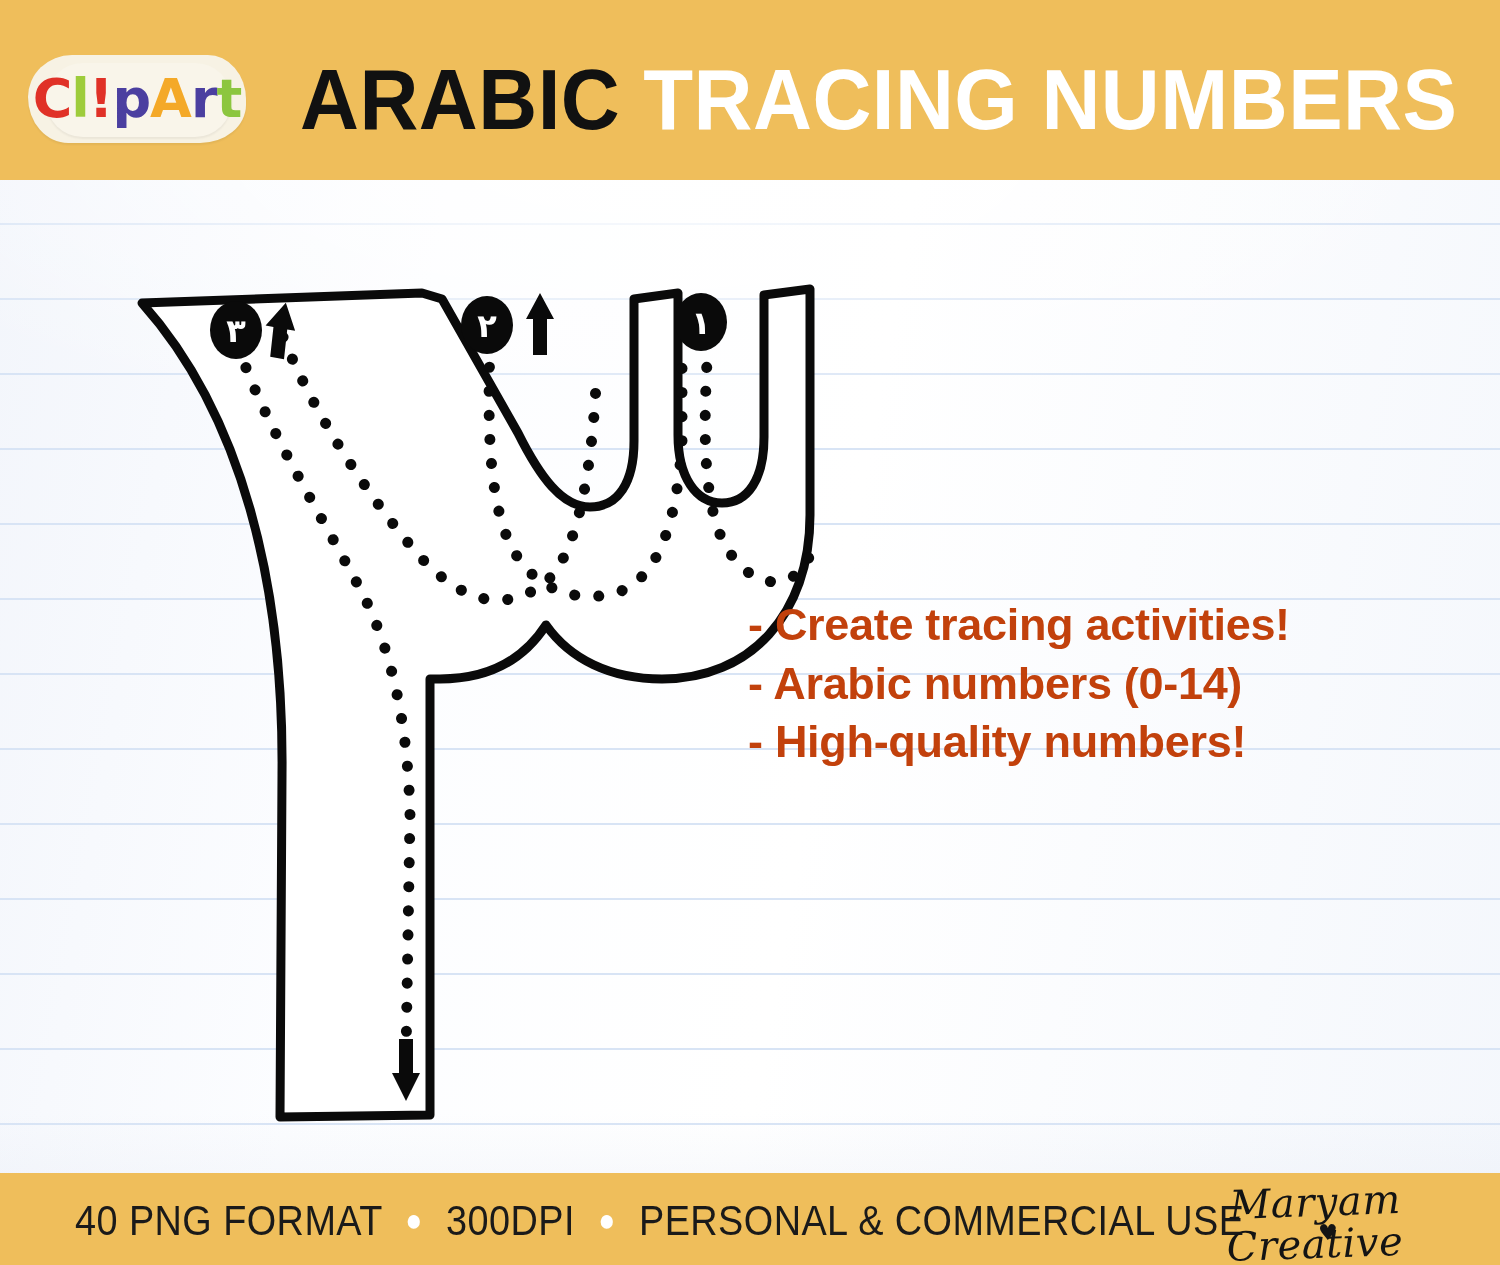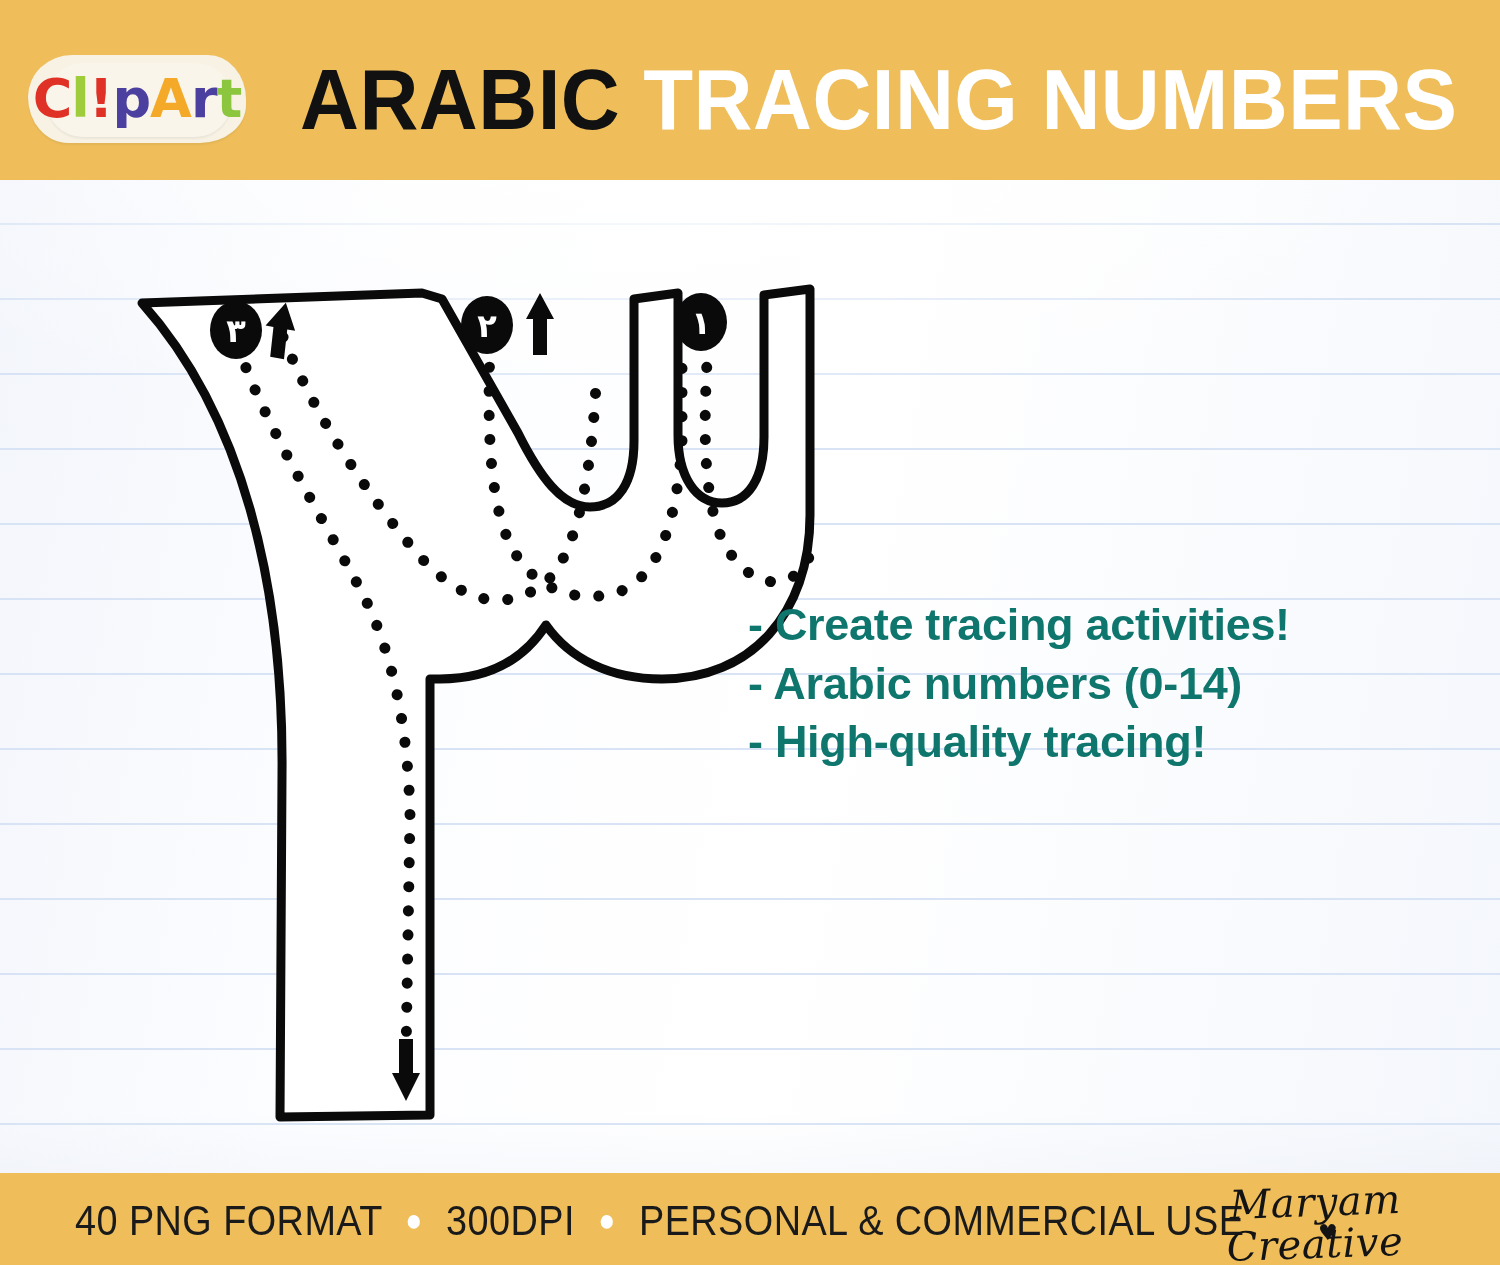--- a/index.html
+++ b/index.html
@@ -176,21 +176,21 @@
     font-style: normal;
   }
 
   
   .features {
     position: absolute;
     left: 748px;
     top: 596px;
     font-weight: bold;
     font-size: 45px;
-    color: #0f766e;
+    color: #c2410c;
     line-height: 1.30;
     letter-spacing: -0.3px;
   }
   .features .frow { white-space: nowrap; }
 
   
   .numeral {
     position: absolute;
     left: 110px;
     top: 255px;
@@ -278,21 +278,21 @@
       <g transform="translate(591,67)">
         <ellipse cx="0" cy="0" rx="26" ry="29" fill="#0a0a0a"></ellipse>
         <text x="0" y="12" text-anchor="middle" fill="#ffffff" font-family="DejaVu Sans, sans-serif" font-size="32" font-weight="bold">١</text>
       </g>
     </svg>
   </div>
 
   <div class="features">
     <div class="frow">- Create tracing activities!</div>
     <div class="frow">- Arabic numbers (0-14)</div>
-    <div class="frow">- High-quality tracing!</div>
+    <div class="frow">- High-quality numbers!</div>
   </div>
 
   <div class="banner-top">
     <div class="logo">
       <div class="logo-blob"></div>
       <div class="logo-blob b2"></div>
       <div class="logo-text">
         <span class="lt-c">C</span>
         <span class="lt-l">l</span>
         <span class="lt-ex">!</span>

